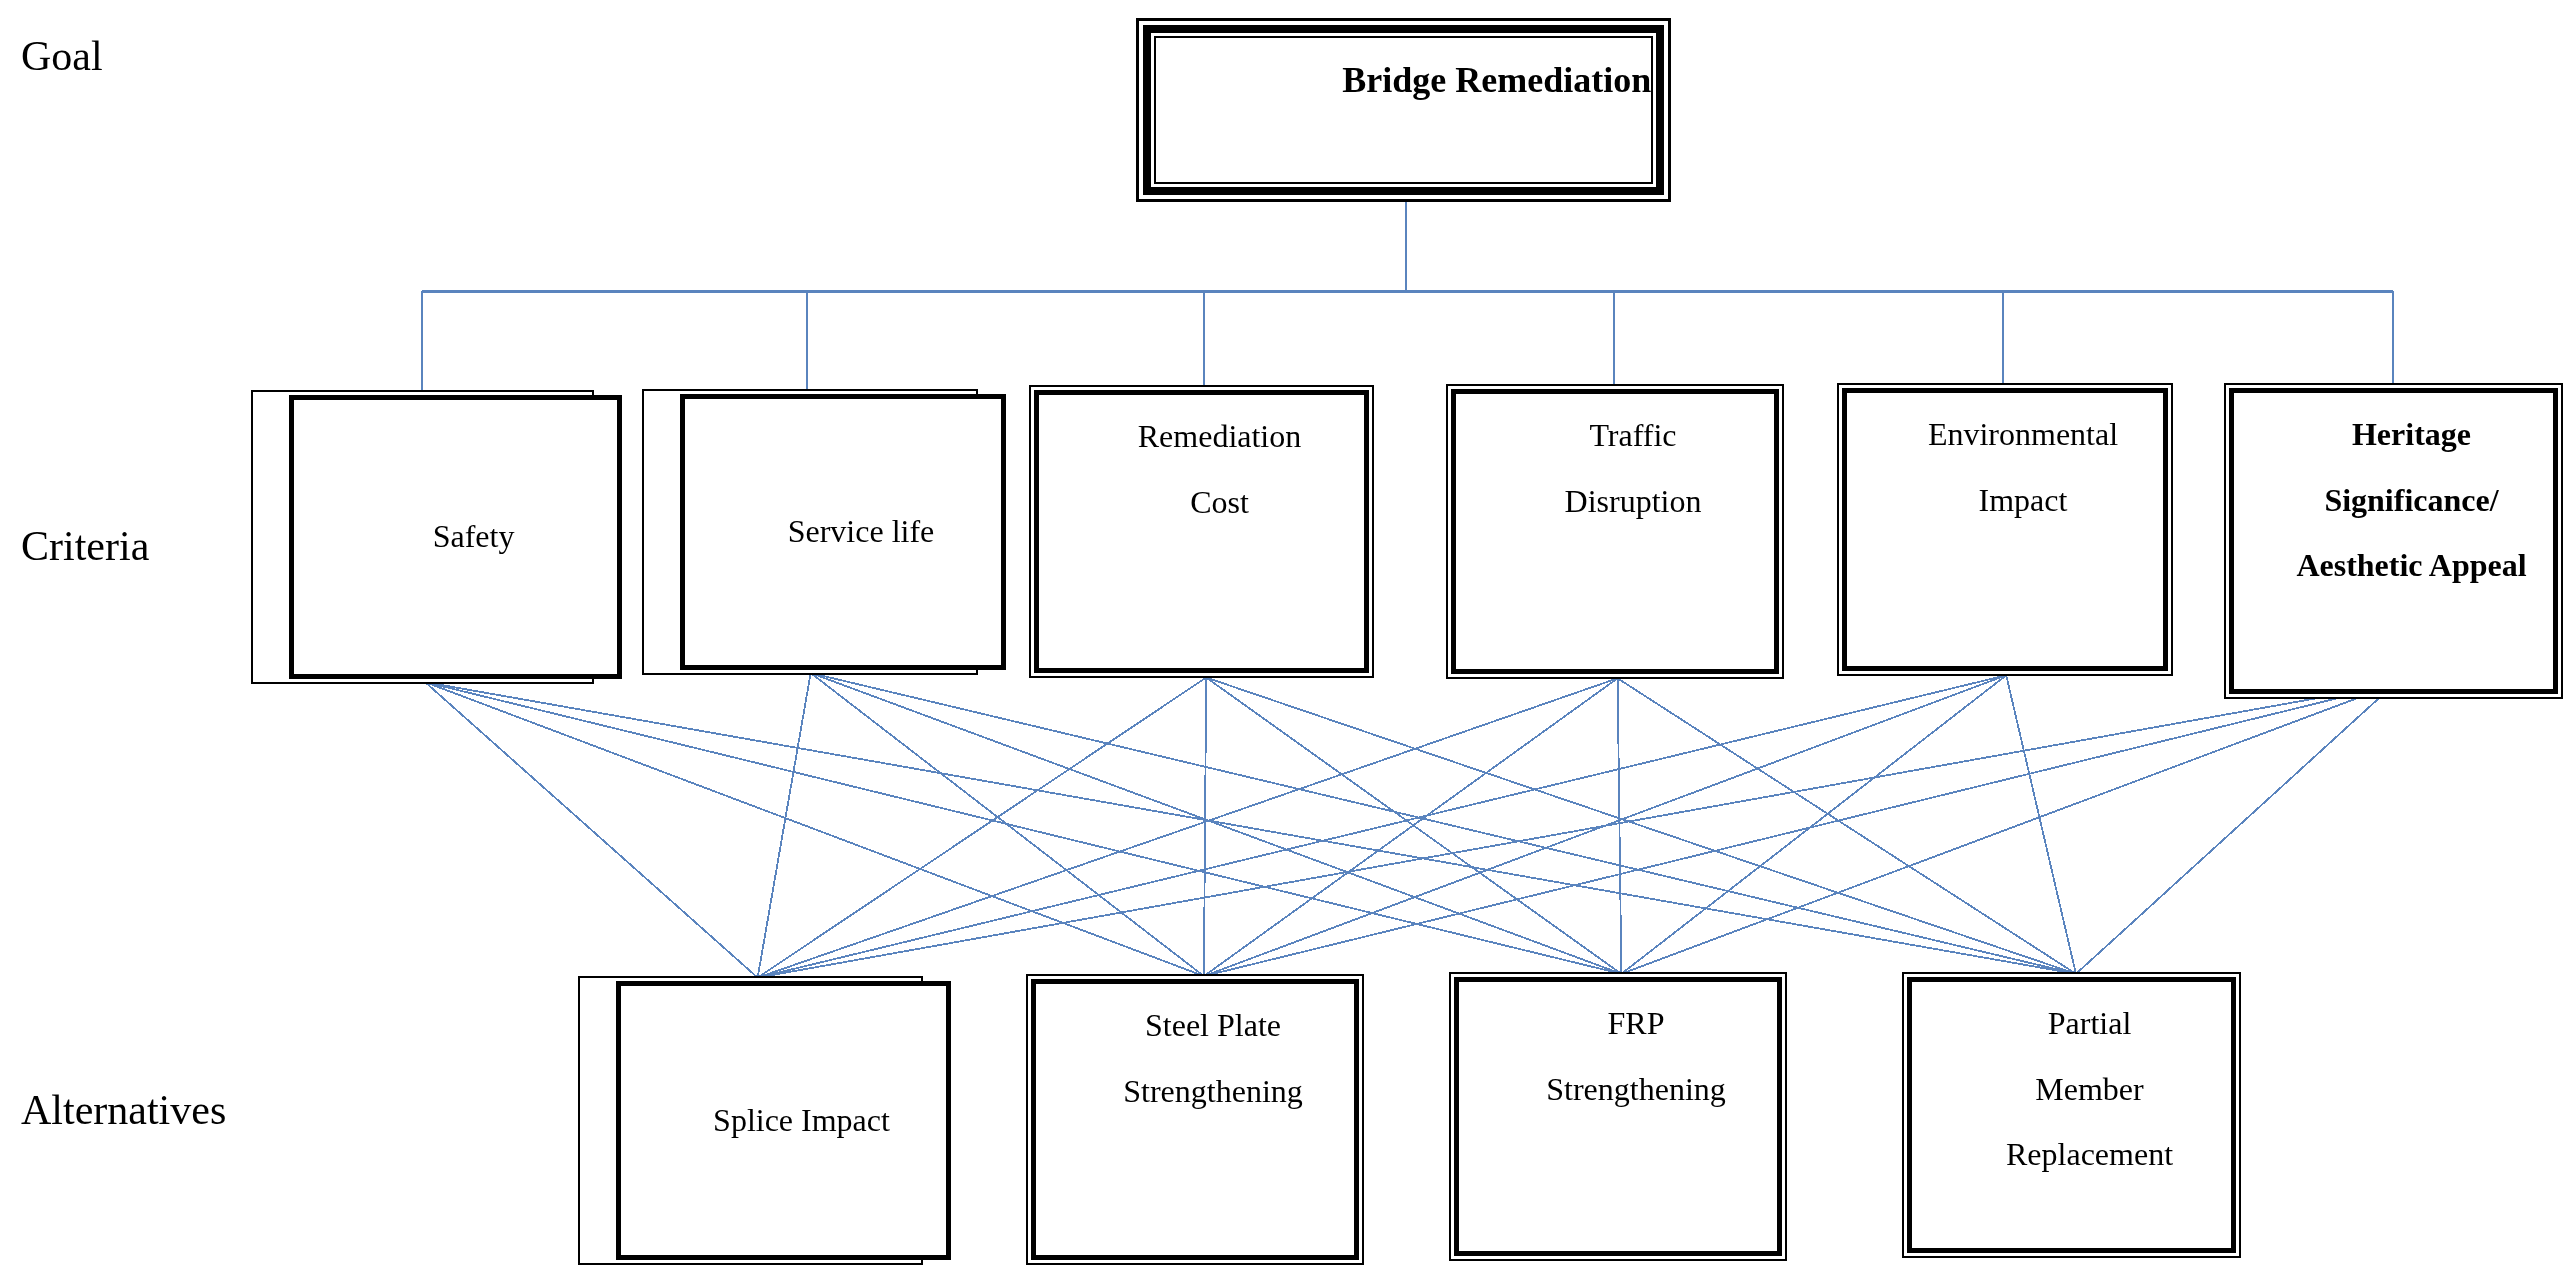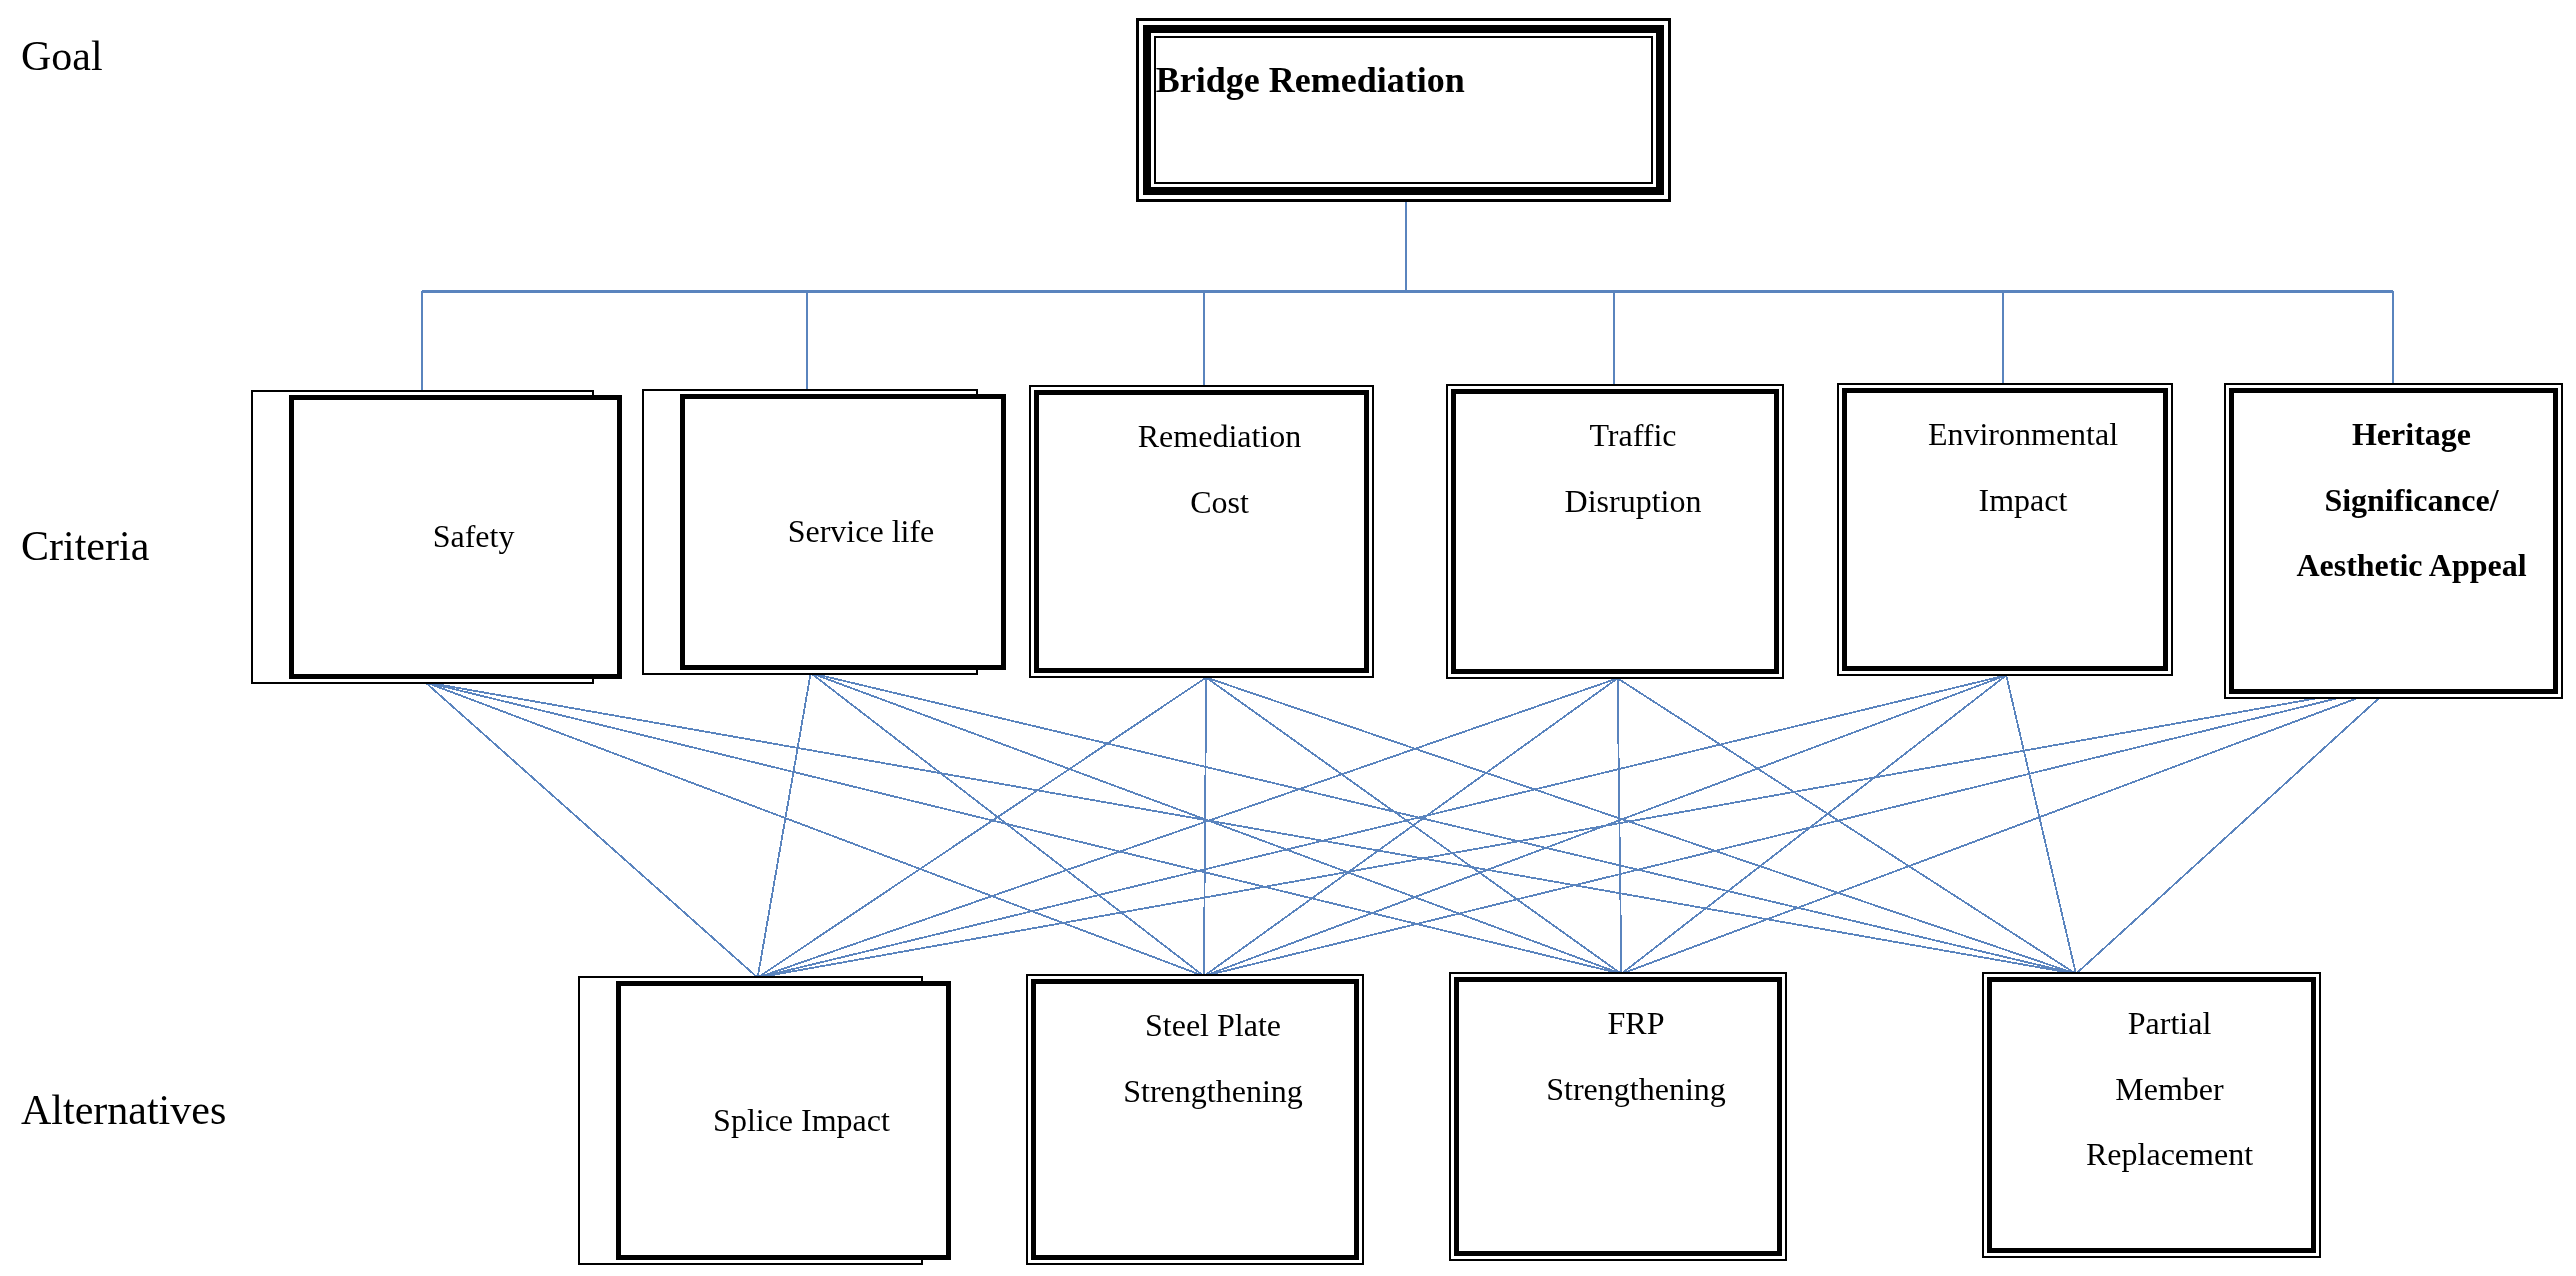--- a/index.html
+++ b/index.html
@@ -63,21 +63,21 @@
     box-sizing: border-box;
   }
   .goal-inner {
     border: 2.3px solid #000;
     background: #fff;
     width: 100%;
     height: 100%;
     box-sizing: border-box;
     display: flex;
     align-items: flex-start;
-    justify-content: flex-start;
+    justify-content: flex-end;
     padding-top: 23px;
   }
   .goal-text {
     font-family: "Liberation Serif", "DejaVu Serif", serif;
     font-weight: bold;
     font-size: 36px;
     line-height: 1.1;
     text-align: center;
     color: #000;
   }
@@ -232,21 +232,21 @@
         </div>
       </div>
       <div class="node align-top" style="left: 1449px; top: 972px; width: 338px; height: 289px; border-radius: 9px;">
         <div class="box-outer">
           <div class="box-inner">
             <div class="box-text">FRP
 Strengthening</div>
           </div>
         </div>
       </div>
-      <div class="node align-top" style="left: 1982px; top: 972px; width: 339px; height: 286px;">
+      <div class="node align-top" style="left: 1902px; top: 972px; width: 339px; height: 286px;">
         <div class="box-outer">
           <div class="box-inner">
             <div class="box-text">Partial
 Member
 Replacement</div>
           </div>
         </div>
       </div>
     </div>
 

